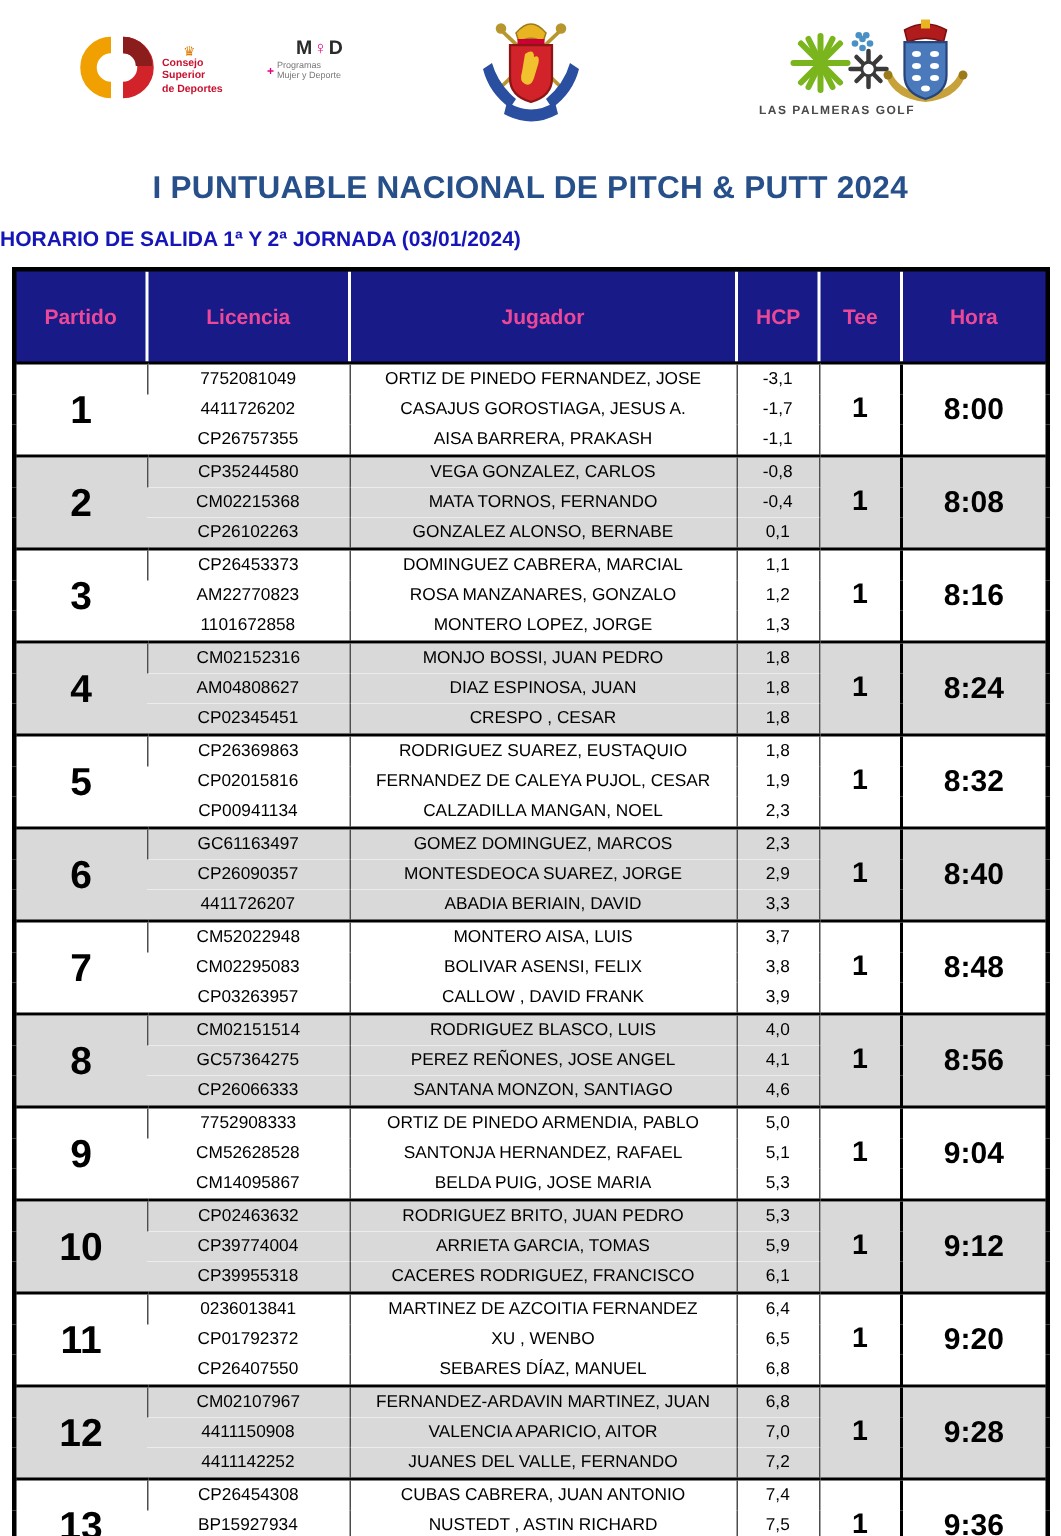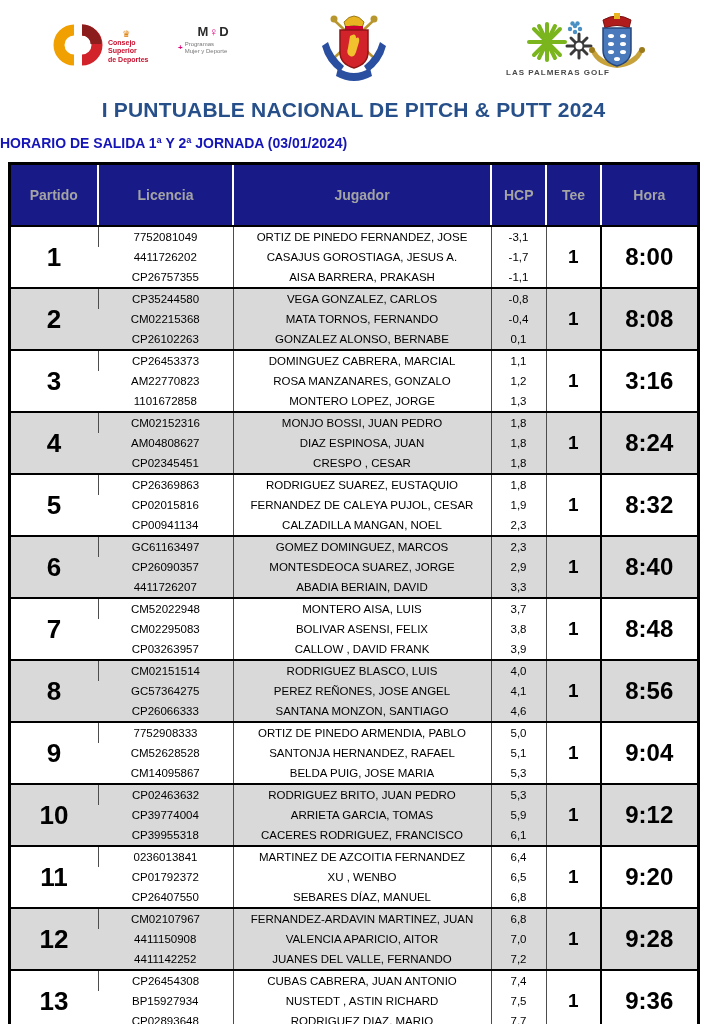--- a/index.html
+++ b/index.html
@@ -20,54 +20,54 @@
   .myd-top { display:flex; align-items:center; justify-content:center; gap:1px; font-size:13px; font-weight:bold; color:#2b2b2b; }
   .myd-person { color:#e6007e; font-size:12px; }
   .myd-caption { display:flex; gap:2px; align-items:center; color:#777; font-size:6px; line-height:1.2; margin-top:2px; }
   .myd-plus { color:#e6007e; font-weight:bold; font-size:8px; }
   .rfeg-logo { left:318px; top:6px; width:72px; height:78px; }
   .lpg-logo { left:478px; top:20px; width:160px; height:58px; text-align:center; }
   .lpg-caption { font-size:8px; letter-spacing:1px; color:#4a4a4a; font-weight:bold; margin-top:0; }
   .canary-logo { left:585px; top:12px; width:64px; height:64px; }
 
   
-  .title { text-align:center; margin:6px 0 0; font-size:21px; font-weight:bold; color:var(--title-blue); letter-spacing:.2px; }
+  .title { text-align:center; margin:22px 0 0; font-size:21px; font-weight:bold; color:var(--title-blue); letter-spacing:.2px; }
   .subtitle { text-align:center; margin:9px 0 0; font-size:14.5px; font-weight:bold; font-style:italic; color:var(--title-blue); }
   .schedule-heading { text-align:left; margin:13px 0 11px; font-size:14px; font-weight:bold; color:var(--heading-blue); }
 
   
   table.schedule {
     border-collapse:collapse; table-layout:fixed;
     margin:0 auto; width:691px;
     border:3px solid #000;
   }
   col.c-partido{width:89px;} col.c-licencia{width:135px;} col.c-jugador{width:258px;}
   col.c-hcp{width:55px;} col.c-tee{width:55px;} col.c-hora{width:97px;}
 
   thead th {
-    background:var(--header-bg); color:#a3a3a3;
+    background:var(--header-bg); color:#ec4899;
     font-size:14px; font-weight:bold;
     height:36px; padding:12px;
     border-left:2px solid #fff;
     border-bottom:2.5px solid #000;
   }
   thead th:first-child { border-left:none; }
 
   tbody td {
     padding:0; text-align:center; vertical-align:middle;
     font-size:11.5px; height:20px; line-height:20px;
     border-left:1px solid #4d4d4d;
     white-space:nowrap; overflow:hidden;
   }
   tbody td:first-child { border-left:none; }
   tbody tr.group-start td { border-top:2.5px solid #000; }
   tbody tr.g-alt td { background:var(--row-alt-bg); }
   td.partido { font-size:26px; font-weight:bold; }
   td.tee { font-size:19px; font-weight:bold; }
-  td.hora { font-size:24px; font-weight:bold; border-left:2px solid #000; }
+  td.hora { font-size:20px; font-weight:bold; border-left:2px solid #000; }
 </style>
 </head>
 <body>
 
 <div class="page">
 
   <div class="logo-bar">
 
     <div class="logo csd-logo">
       <span>
@@ -238,21 +238,21 @@
           <td>CP26102263</td>
           <td>GONZALEZ ALONSO, BERNABE</td>
           <td>0,1</td>
         </tr>
         <tr class="group-start">
           <td class="partido" rowspan="3">3</td>
           <td>CP26453373</td>
           <td>DOMINGUEZ CABRERA, MARCIAL</td>
           <td>1,1</td>
           <td class="tee" rowspan="3">1</td>
-          <td class="hora" rowspan="3">3:16</td>
+          <td class="hora" rowspan="3">8:16</td>
         </tr>
         <tr>
           <td>AM22770823</td>
           <td>ROSA MANZANARES, GONZALO</td>
           <td>1,2</td>
         </tr>
         <tr>
           <td>1101672858</td>
           <td>MONTERO LOPEZ, JORGE</td>
           <td>1,3</td>

